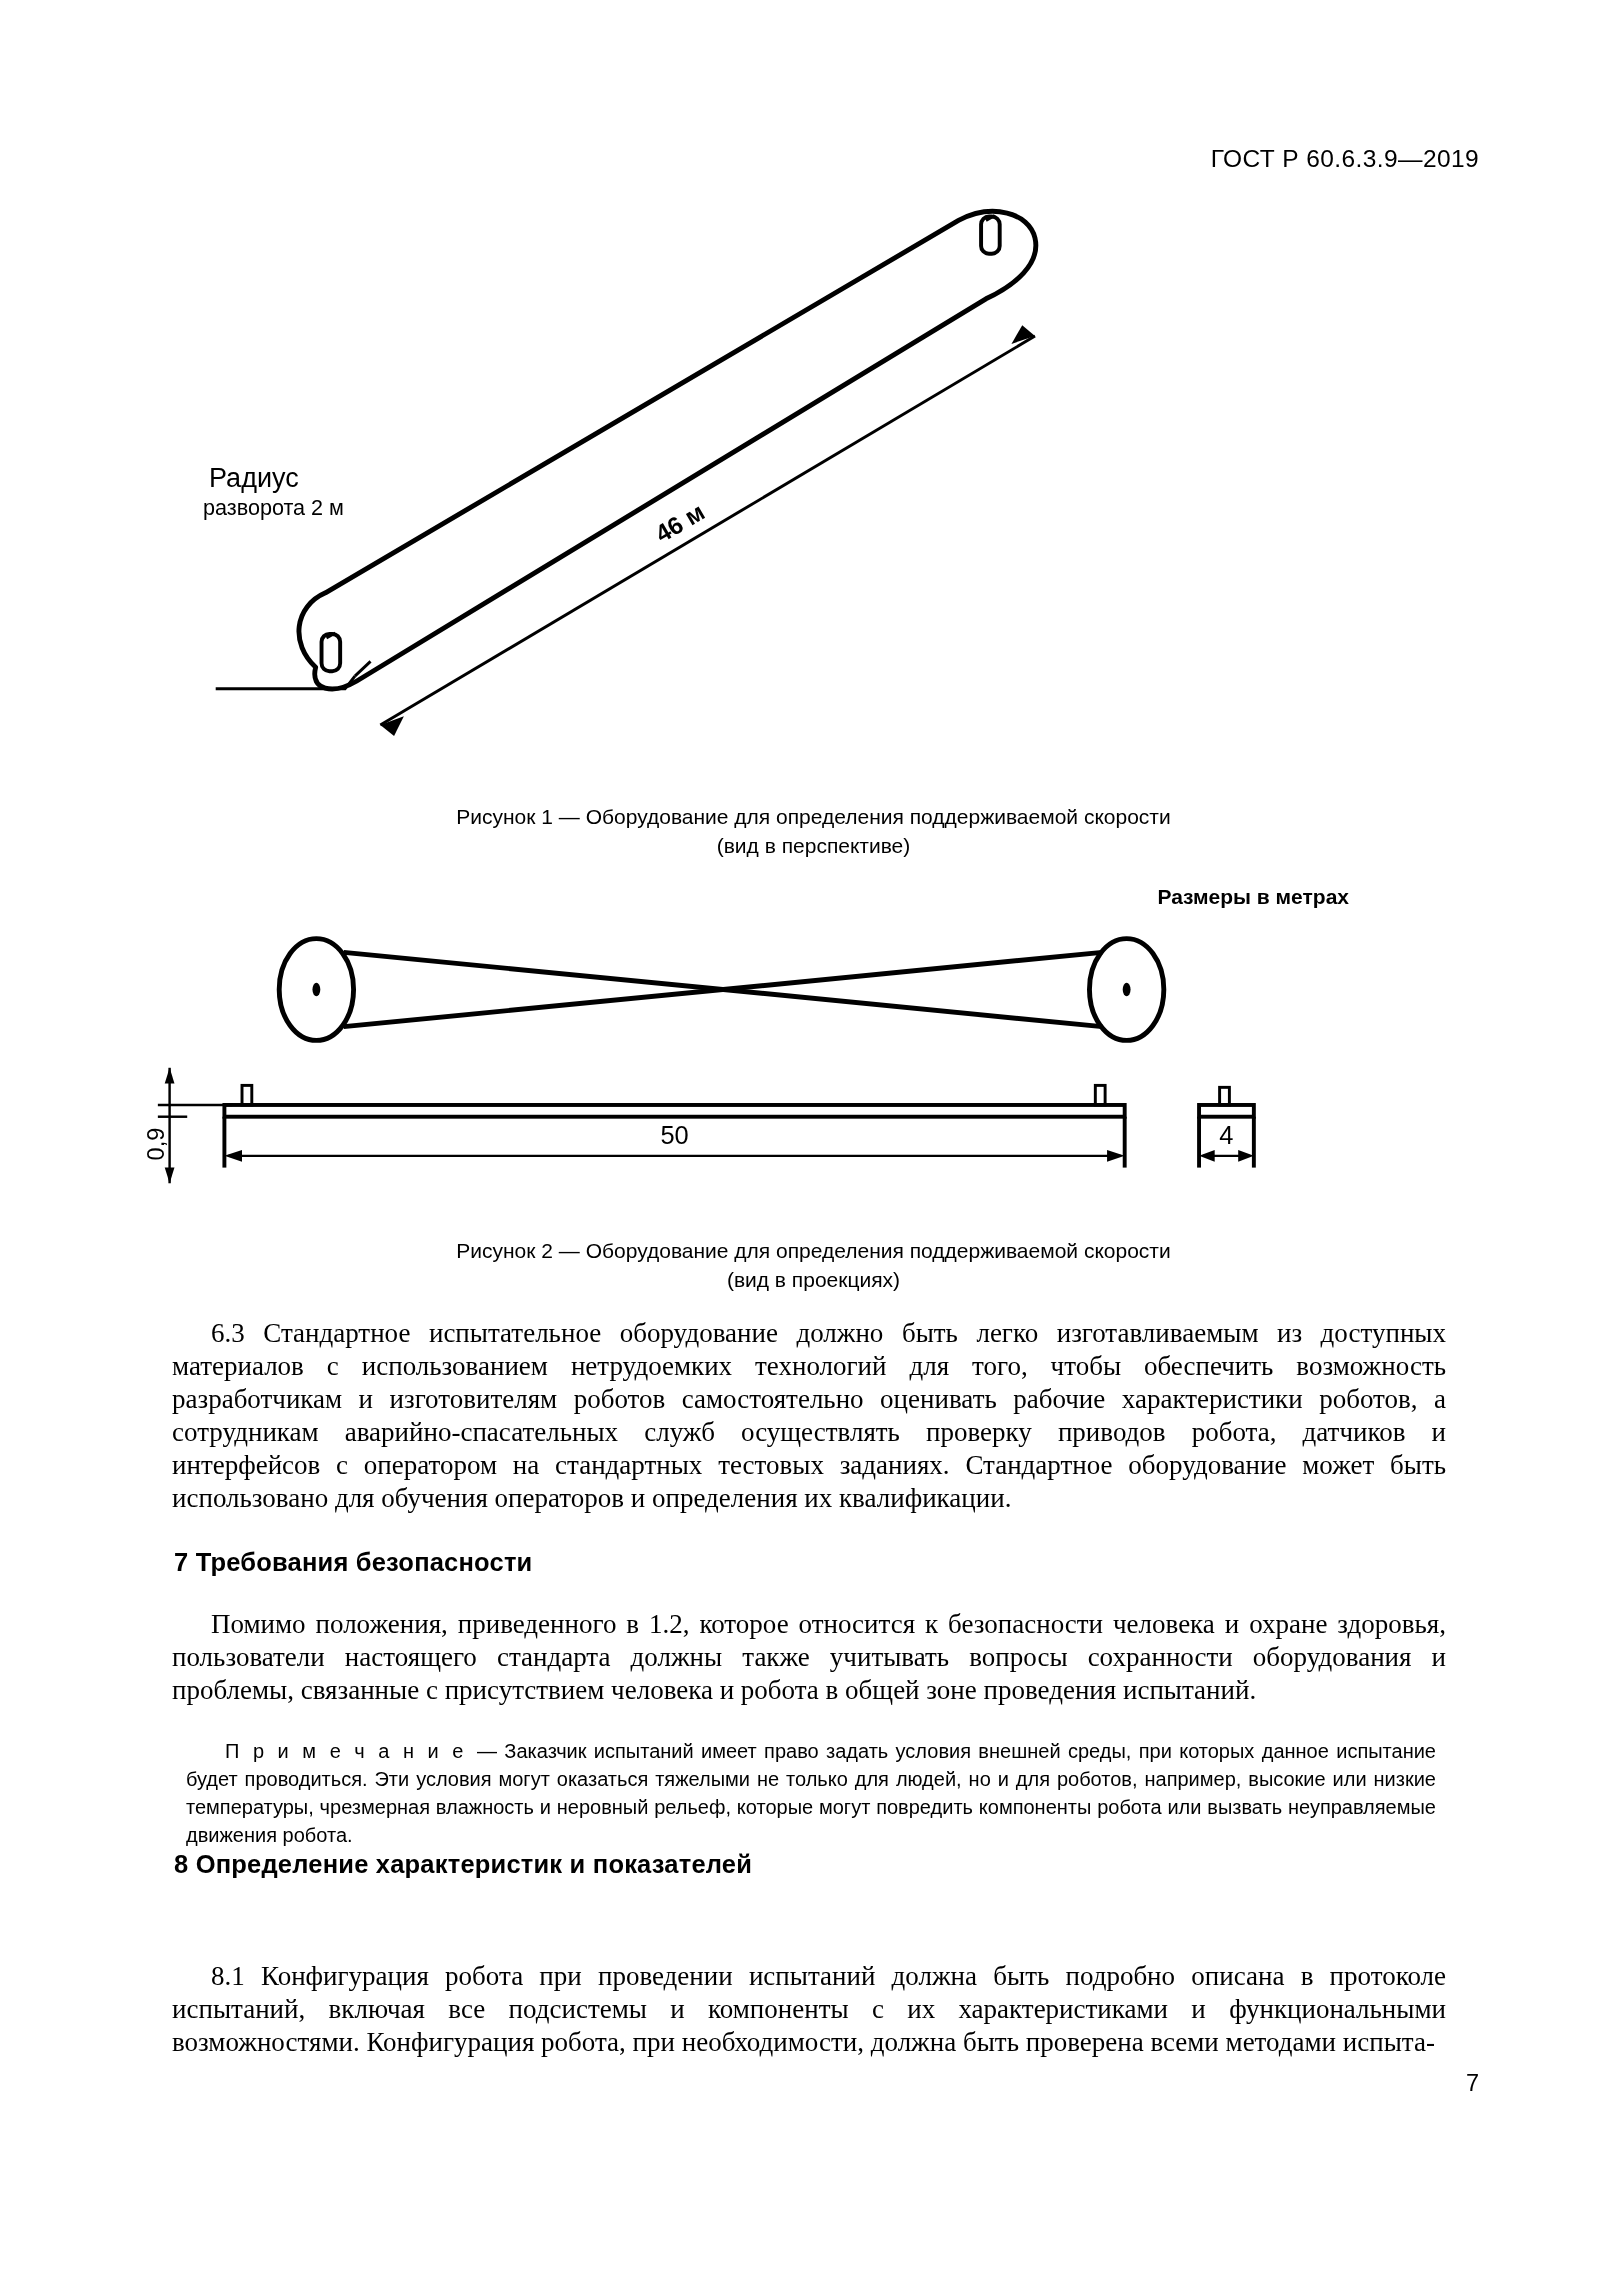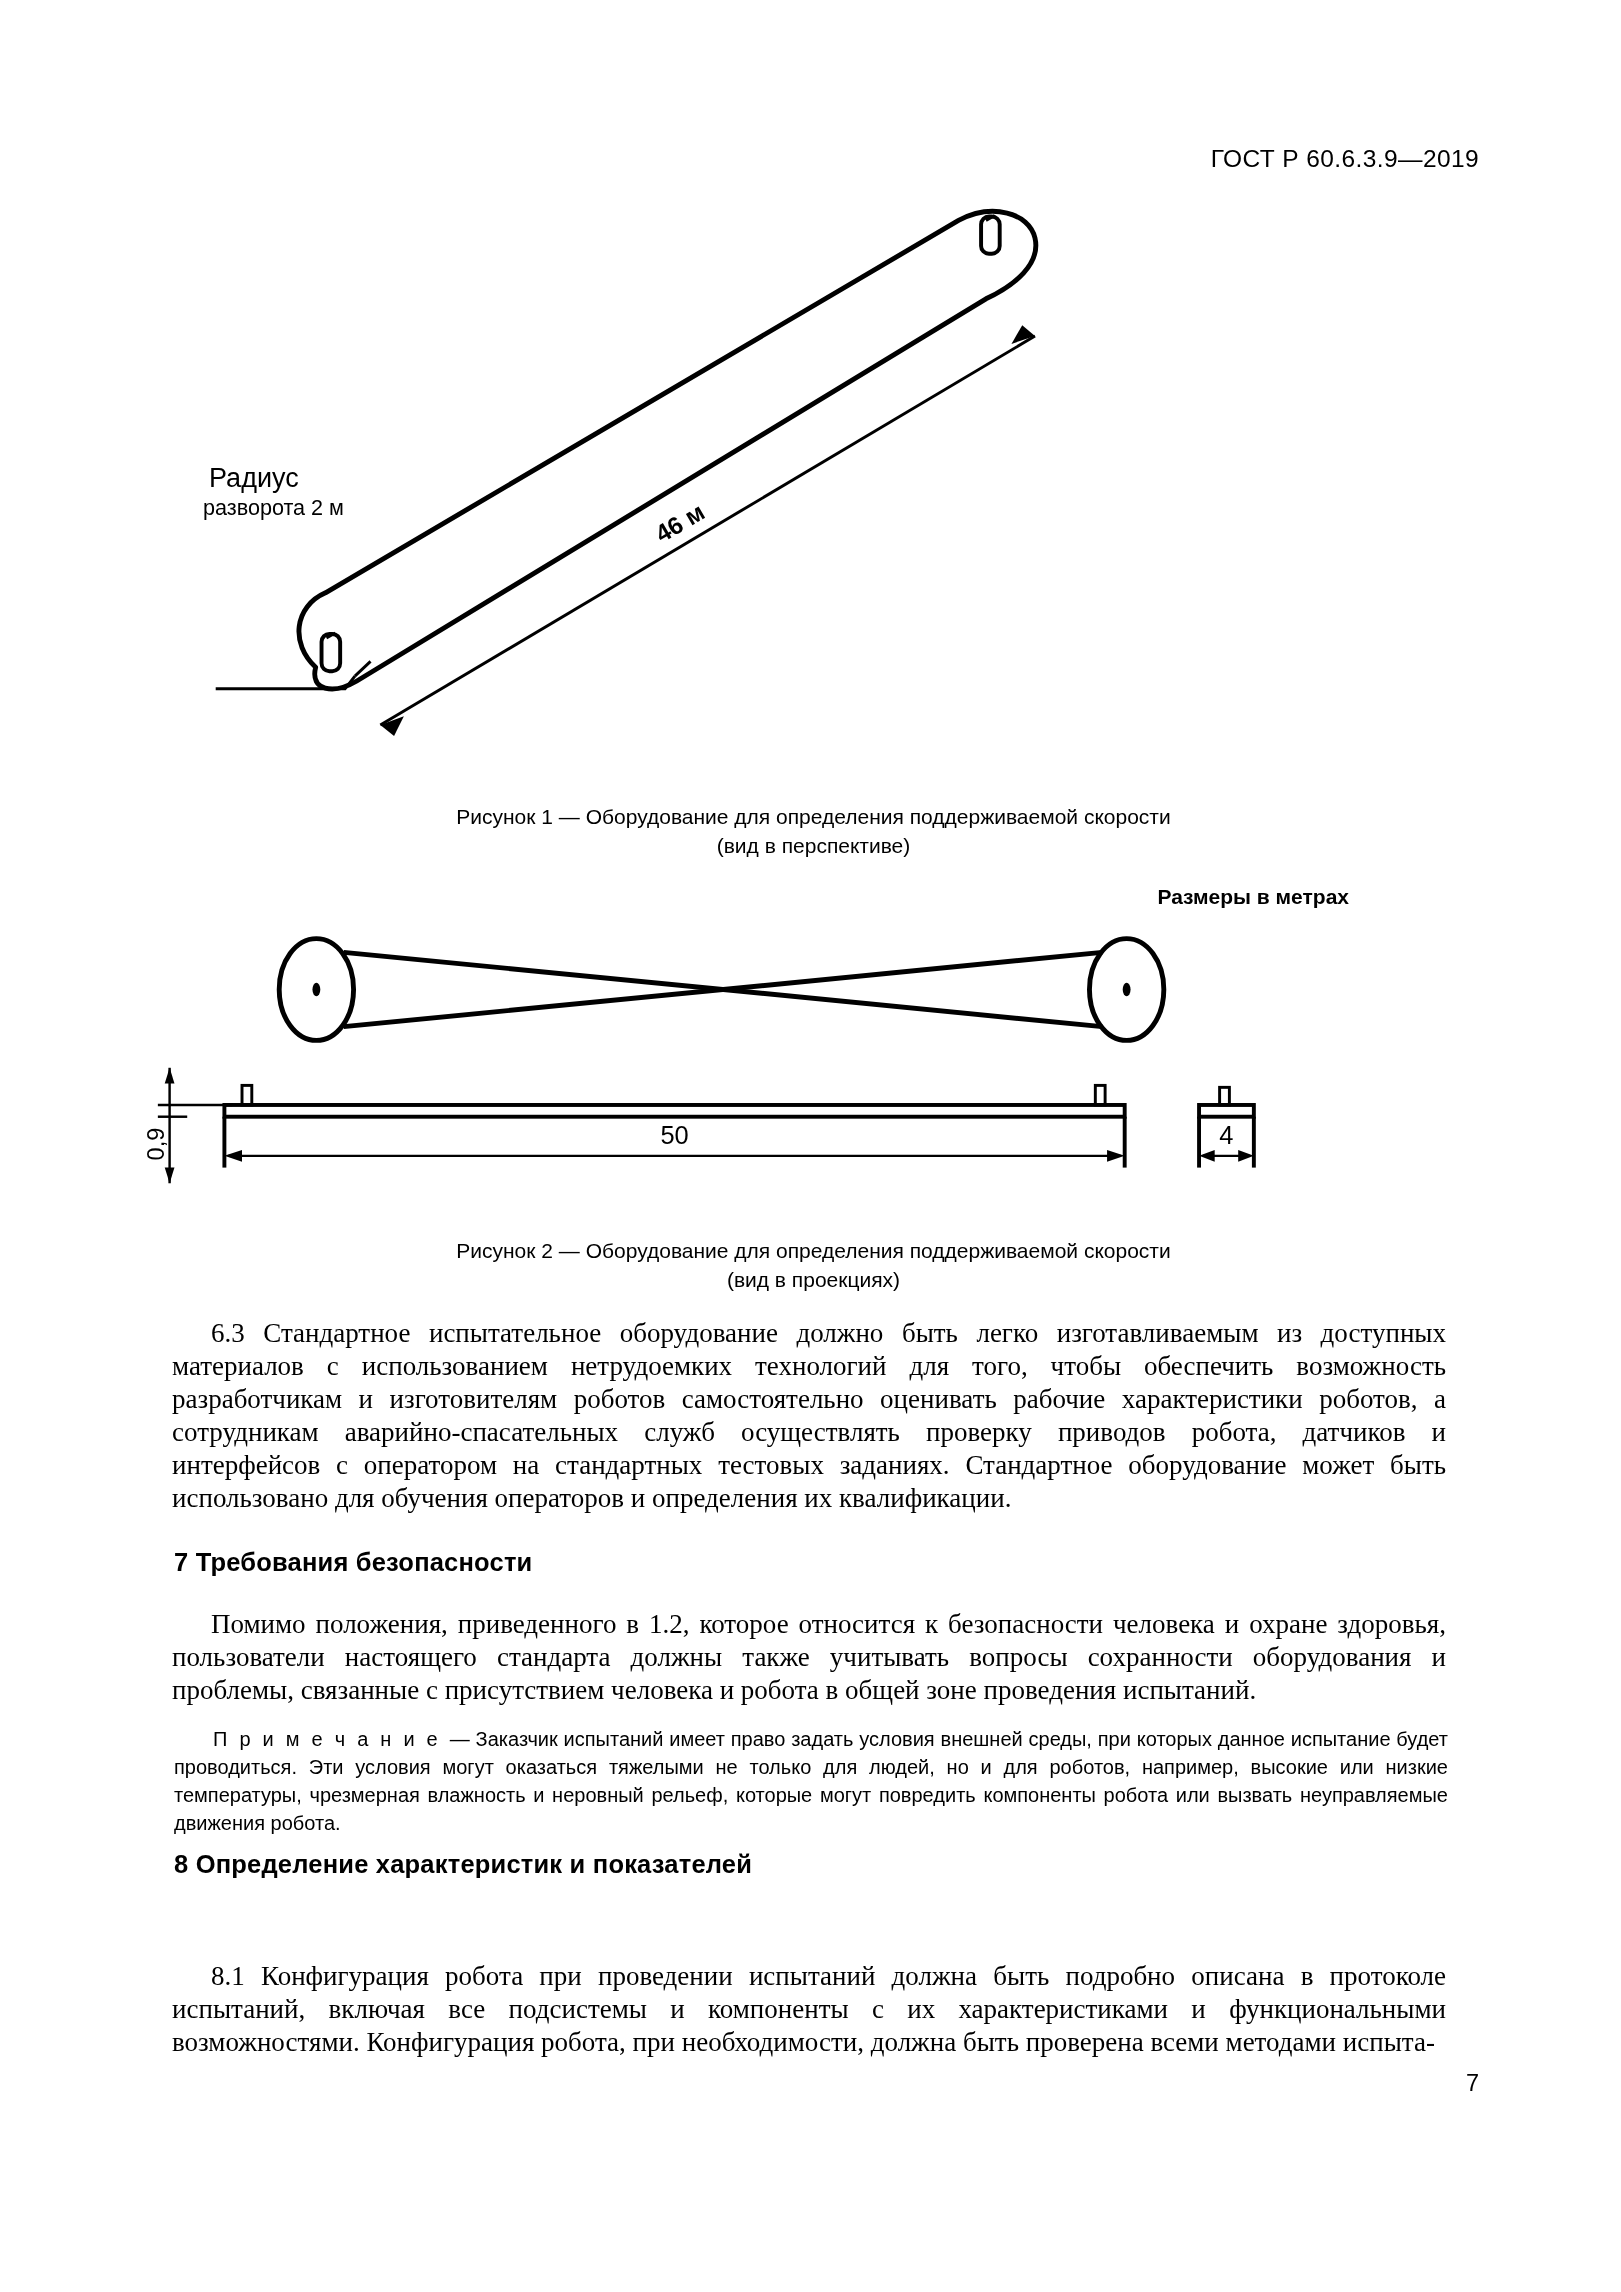--- a/index.html
+++ b/index.html
@@ -96,21 +96,21 @@
   }
 
   .note-text {
     position: absolute;
     left: 174px;
     width: 1274px;
     font-size: 20px;
     line-height: 28px;
     text-align: justify;
   }
-  .note-text p { margin: 0; }
+  .note-text p { margin: 12px; }
   .note-lead { letter-spacing: 3.1px; }
 
   
   #para-6-3   { top: 1317px; }
   #head-7     { top: 1527px; }
   #para-7     { top: 1608px; }
   #note-7     { top: 1725px; }
   #head-8     { top: 1829px; }
   #para-8-1   { top: 1960px; }
 

